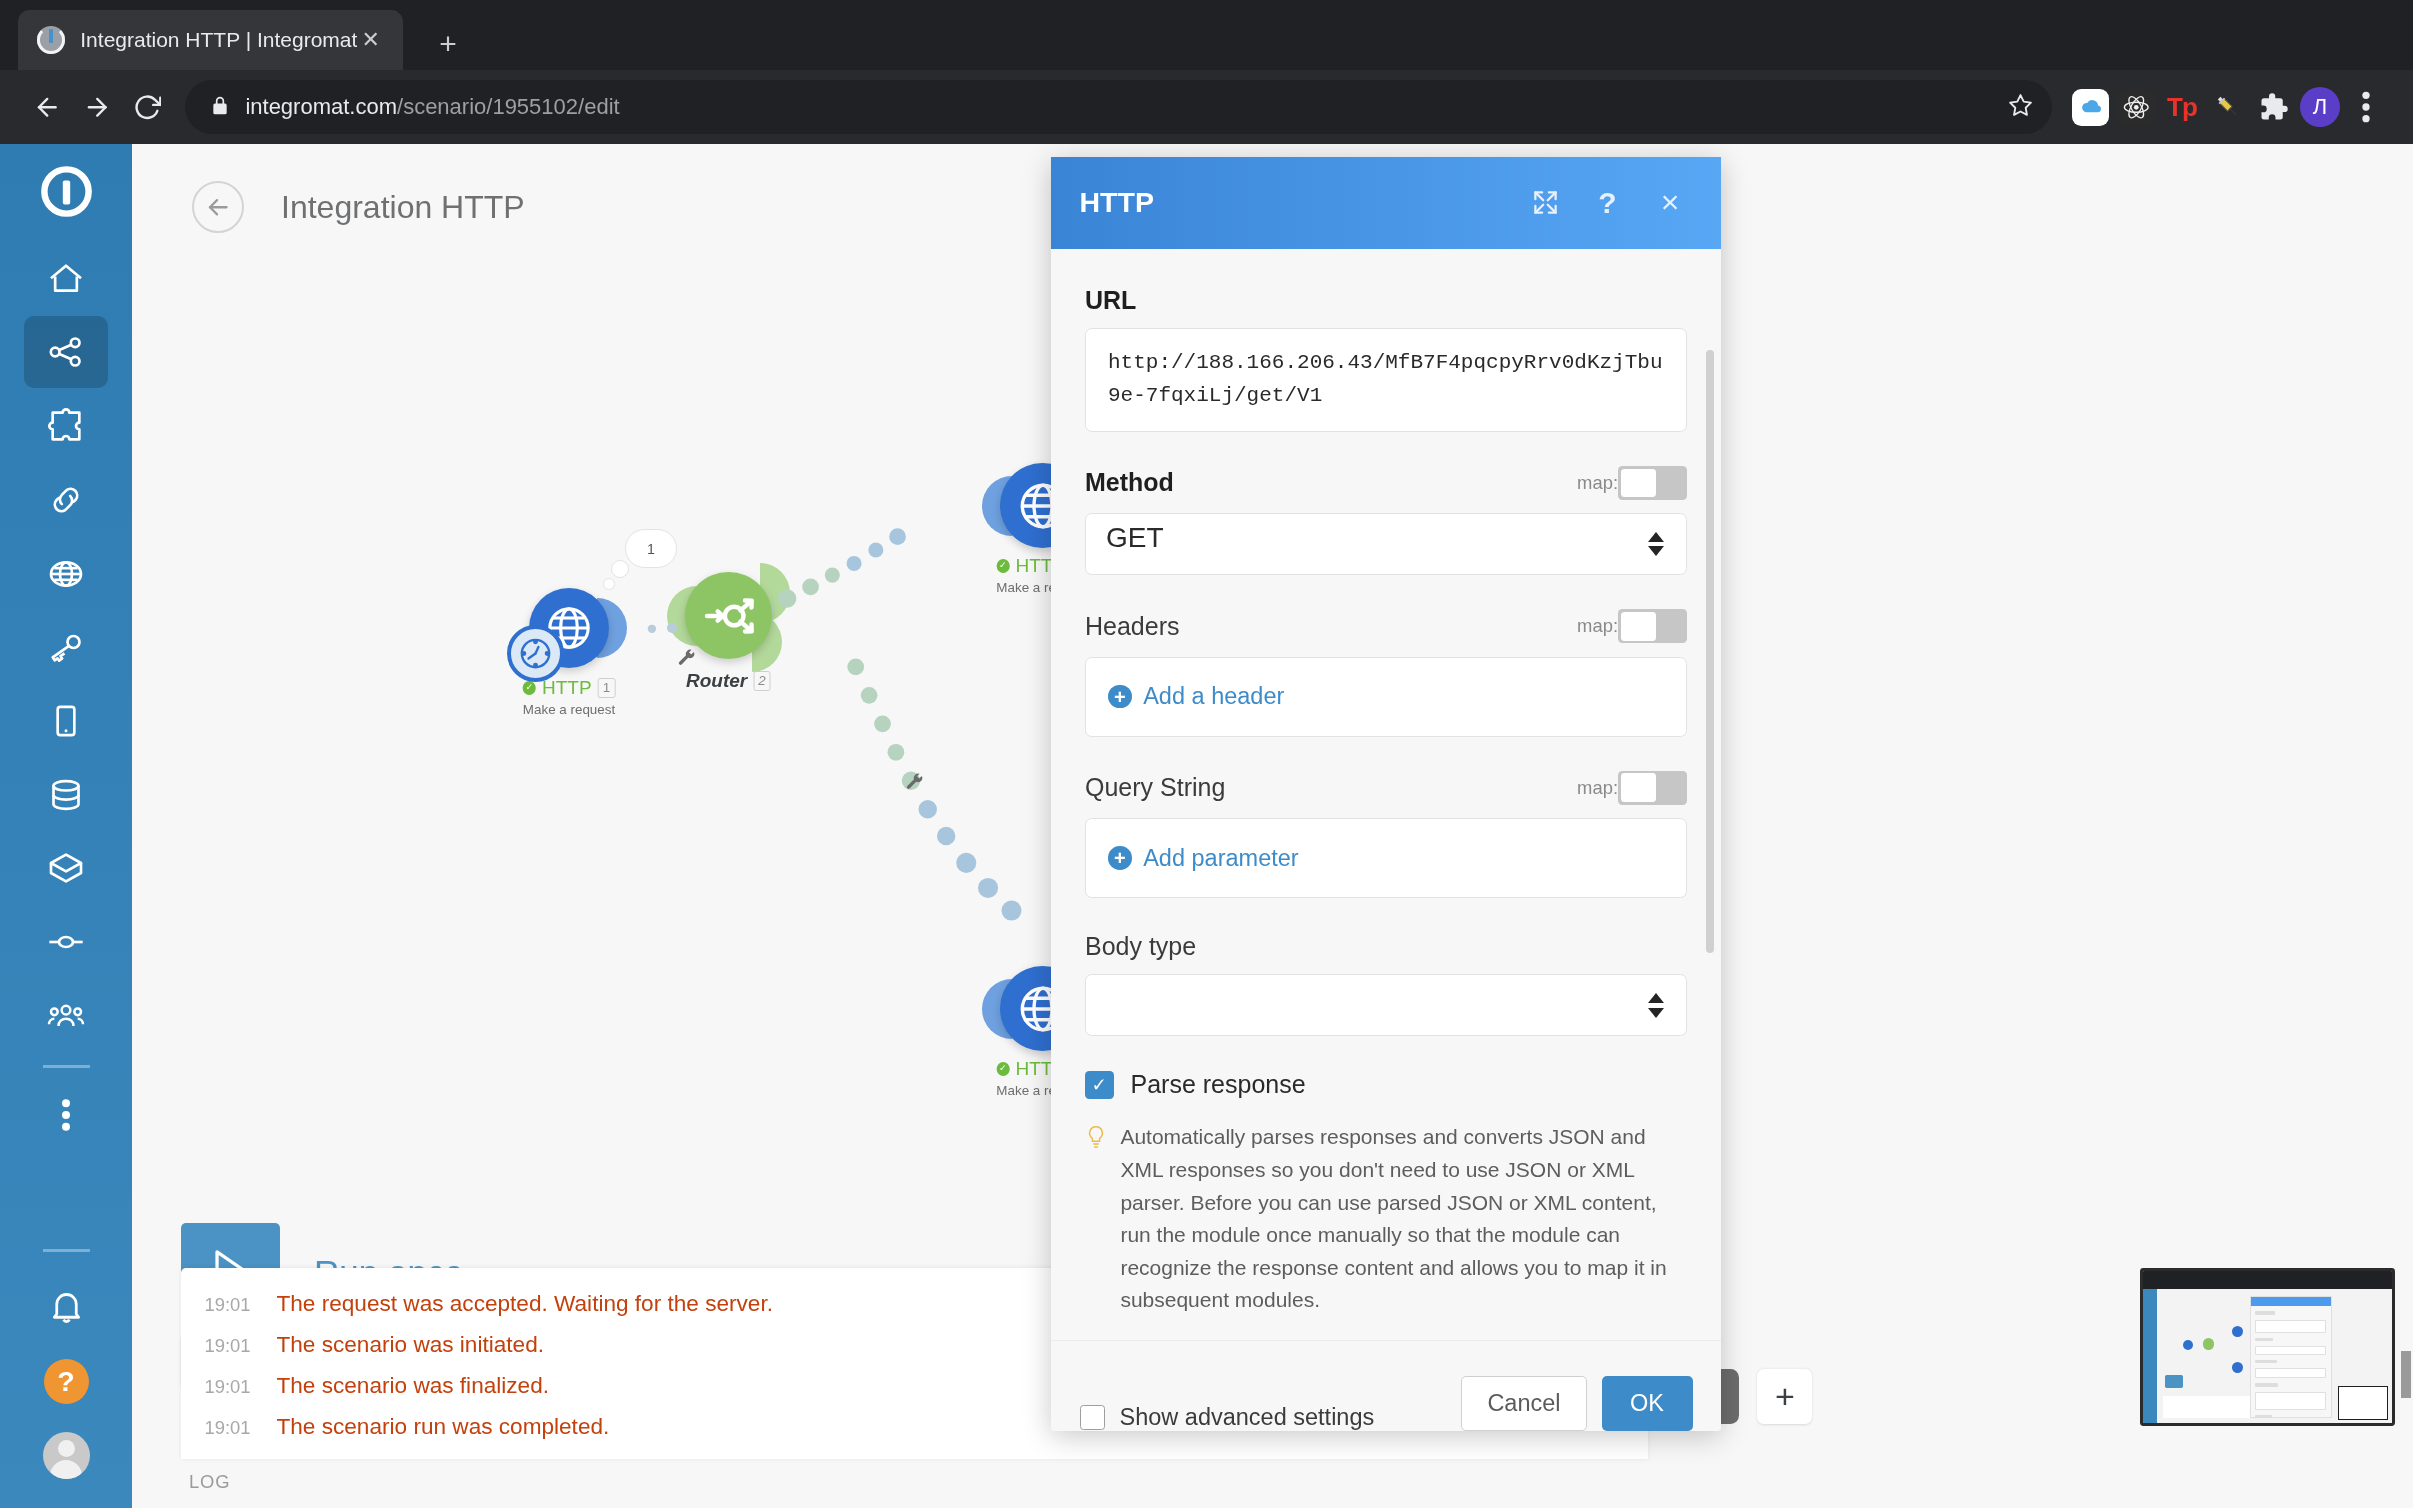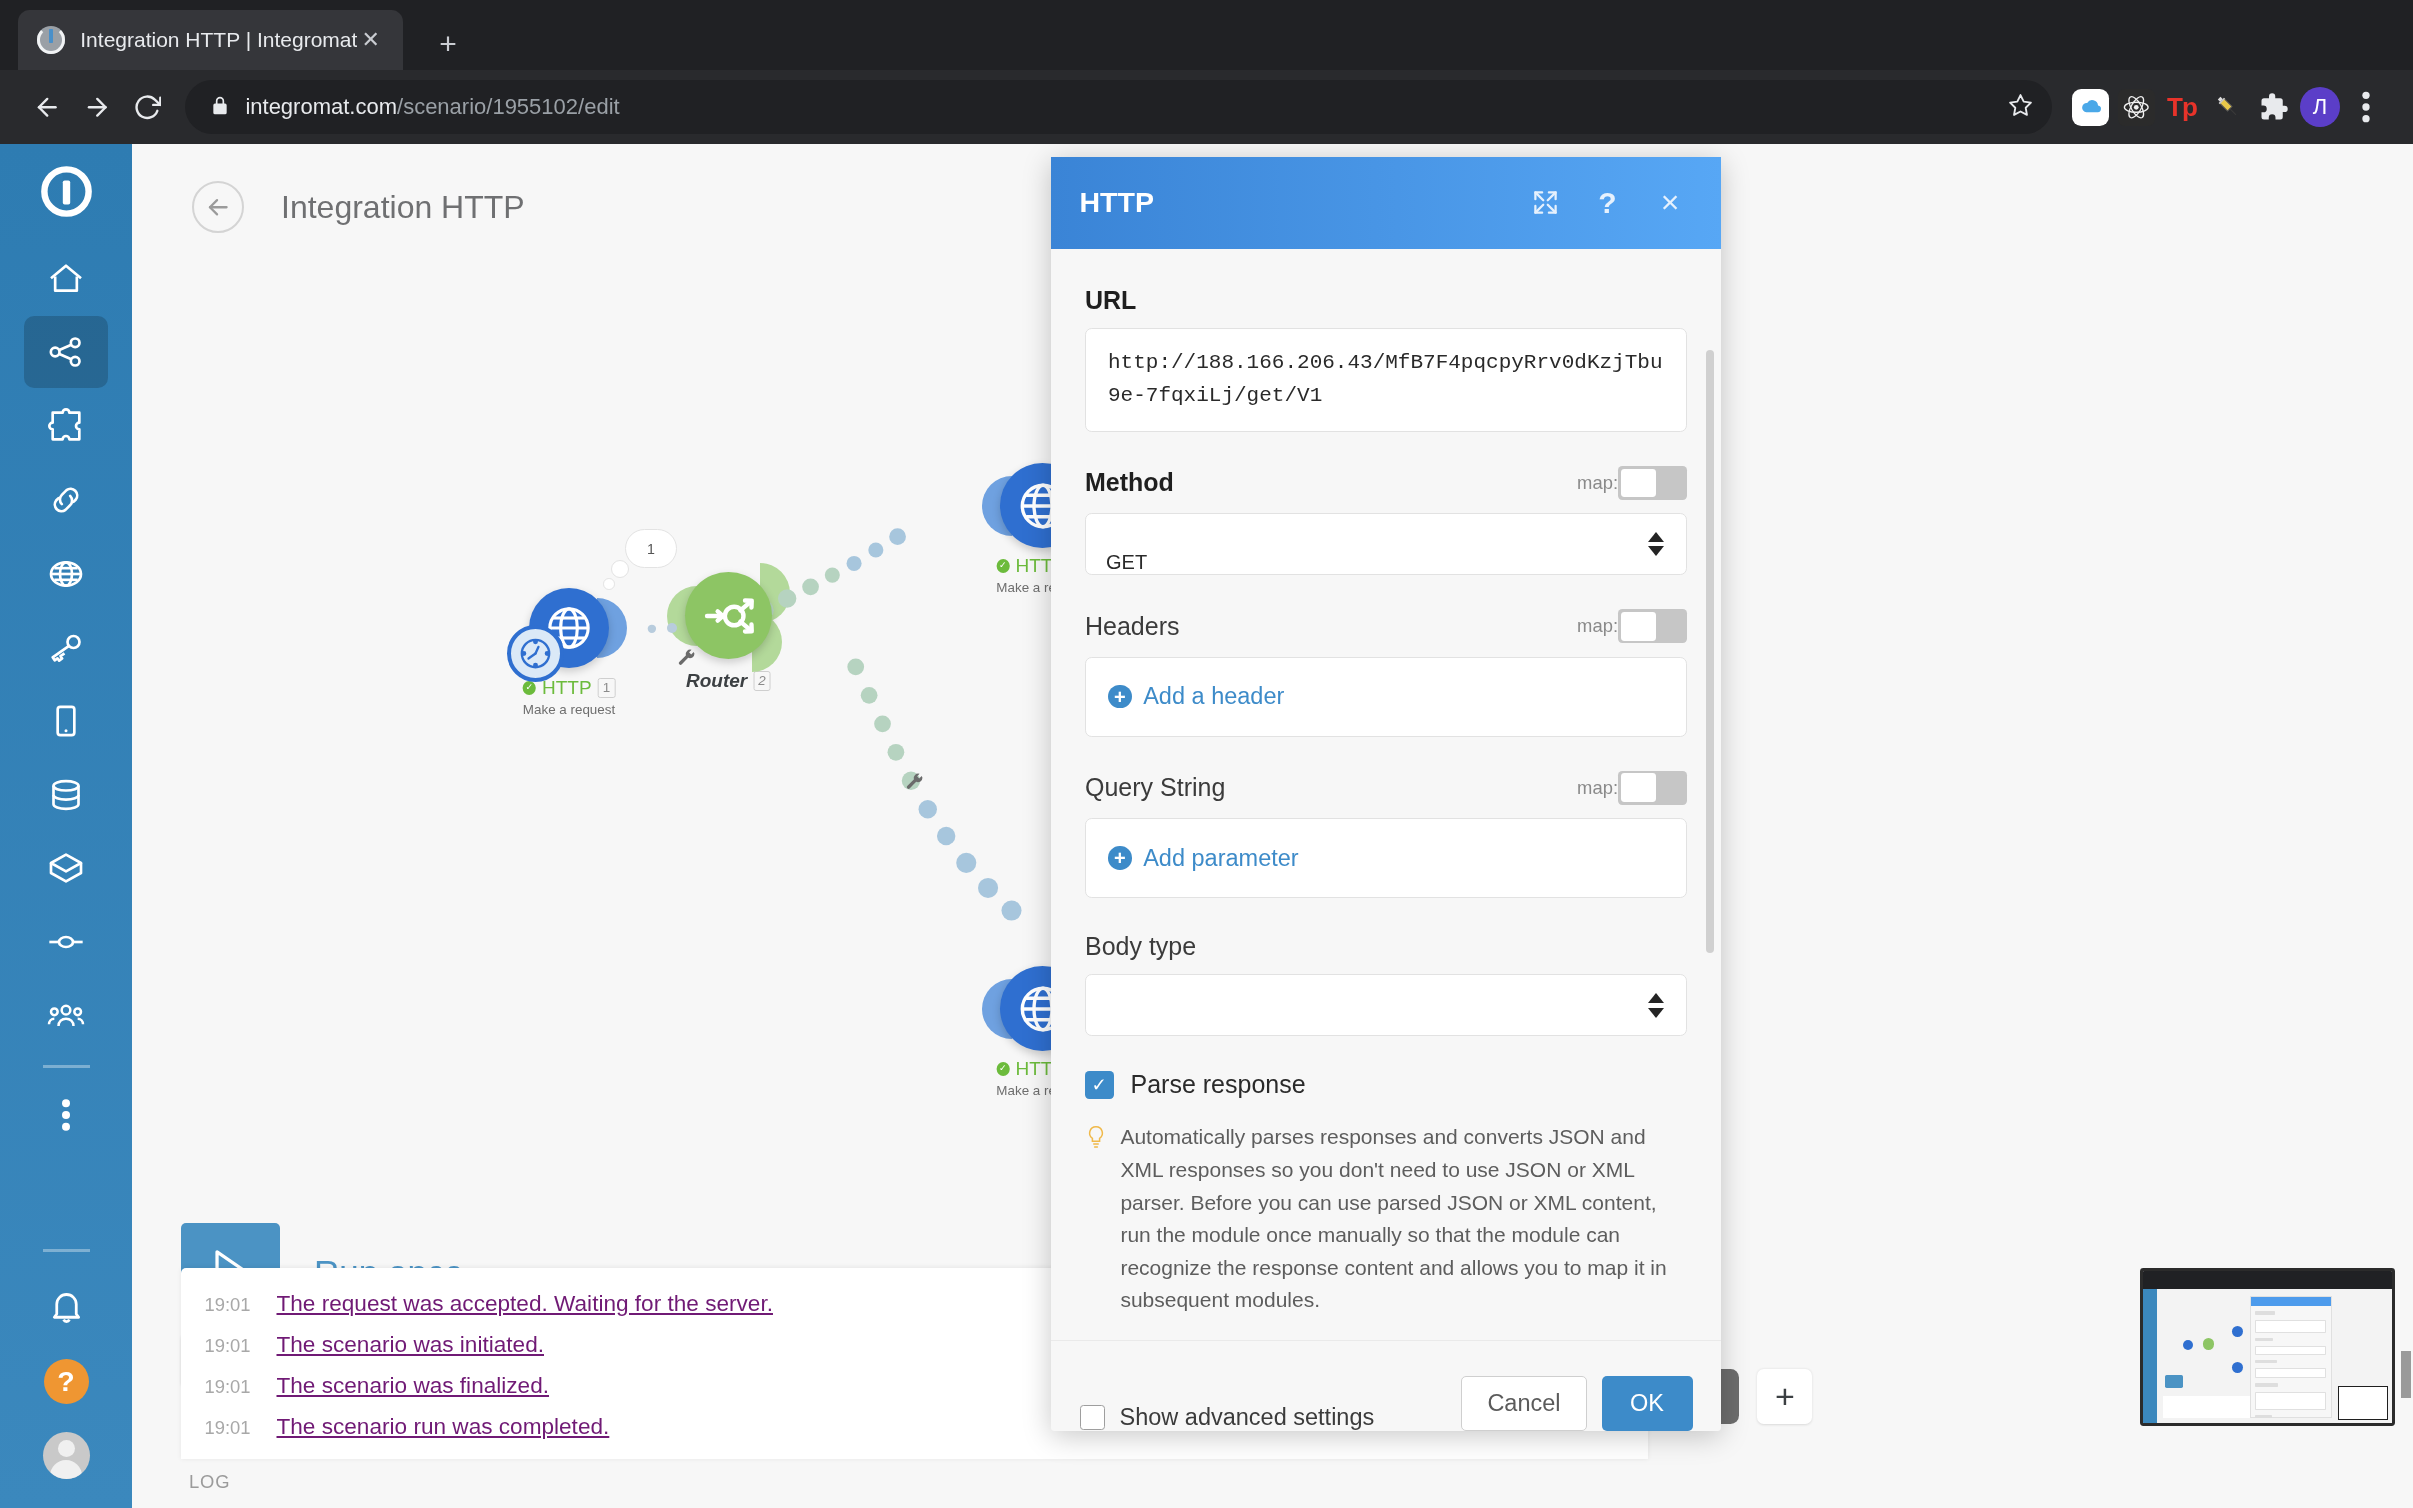--- a/index.html
+++ b/index.html
@@ -230,21 +230,21 @@
   }
 
   .log-panel {
     position: absolute; left: 181px; bottom: 49px; width: 1467px;
     background: #fff; border-radius: 5px 5px 0 0;
     box-shadow: 0 -0.8px 5px rgba(0,0,0,0.07);
     padding: 15px 0 11.7px 0;
   }
   .log-row { display: flex; align-items: baseline; padding: 7.5px 23.5px; }
   .log-time { font-size: 18.4px; color: #a8a8a8; width: 72px; flex: 0 0 auto; }
-  .log-msg { font-size: 22.6px; color: #701a75; text-decoration: underline; }
+  .log-msg { font-size: 22.6px; color: #c2410c; }
   .log-caption {
     position: absolute; left: 189px; bottom: 15px;
     font-size: 18.4px; color: #9b9b9b; letter-spacing: 0.8px;
   }
 
   
   .modal {
     position: absolute; left: 1051px; top: 12.6px; width: 670px; height: 1274px;
     background: #f7f7f7; border-radius: 3.4px;
     box-shadow: 0 5px 28.5px rgba(0,0,0,0.22);
@@ -276,22 +276,22 @@
   .map-knob { width: 35px; height: 28.5px; background: #fff; border-radius: 3.4px; }
 
   .urlfield {
     border: 1.7px solid #e2e2e2; border-radius: 6.7px; background: #fff;
     padding: 18.4px 22px; font-family: "Liberation Mono", monospace;
     font-size: 21px; line-height: 1.55; color: #2a2a2a; word-break: break-all;
     margin-bottom: 34px;
   }
   .selectfield {
     border: 1.7px solid #e2e2e2; border-radius: 6.7px; background: #fff;
-    height: 62px; display: flex; align-items: flex-end; padding: 0 20px;
-    font-size: 20px; color: #2a2a2a; margin-bottom: 34px; position: relative;
+    height: 62px; display: flex; align-items: flex-start; padding: 8px 20px;
+    font-size: 28px; color: #2a2a2a; margin-bottom: 34px; position: relative;
   }
   .spinner {
     position: absolute; right: 22px; top: 50%; transform: translateY(-50%);
     display: flex; flex-direction: column; gap: 4.2px;
   }
   .spin-up, .spin-dn { width: 0; height: 0; border-left: 8.4px solid transparent; border-right: 8.4px solid transparent; }
   .spin-up { border-bottom: 10px solid #242424; }
   .spin-dn { border-top: 10px solid #242424; }
 
   .addbox {

